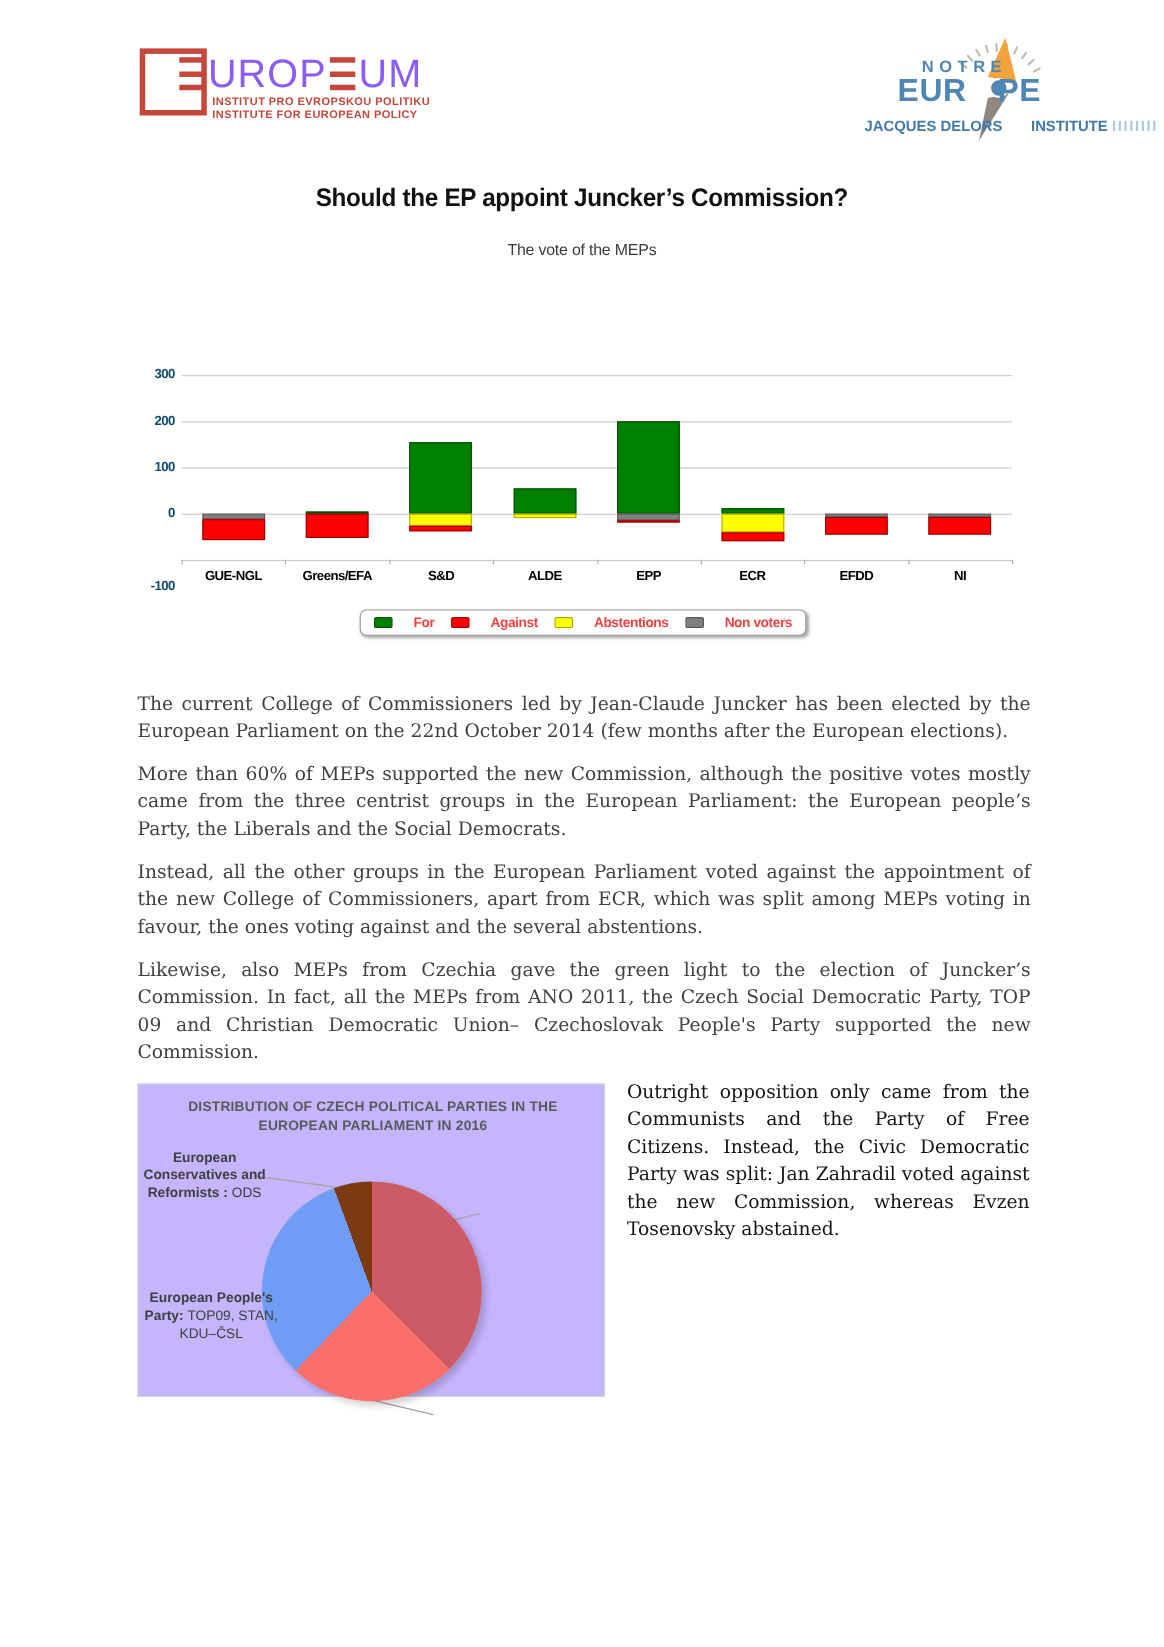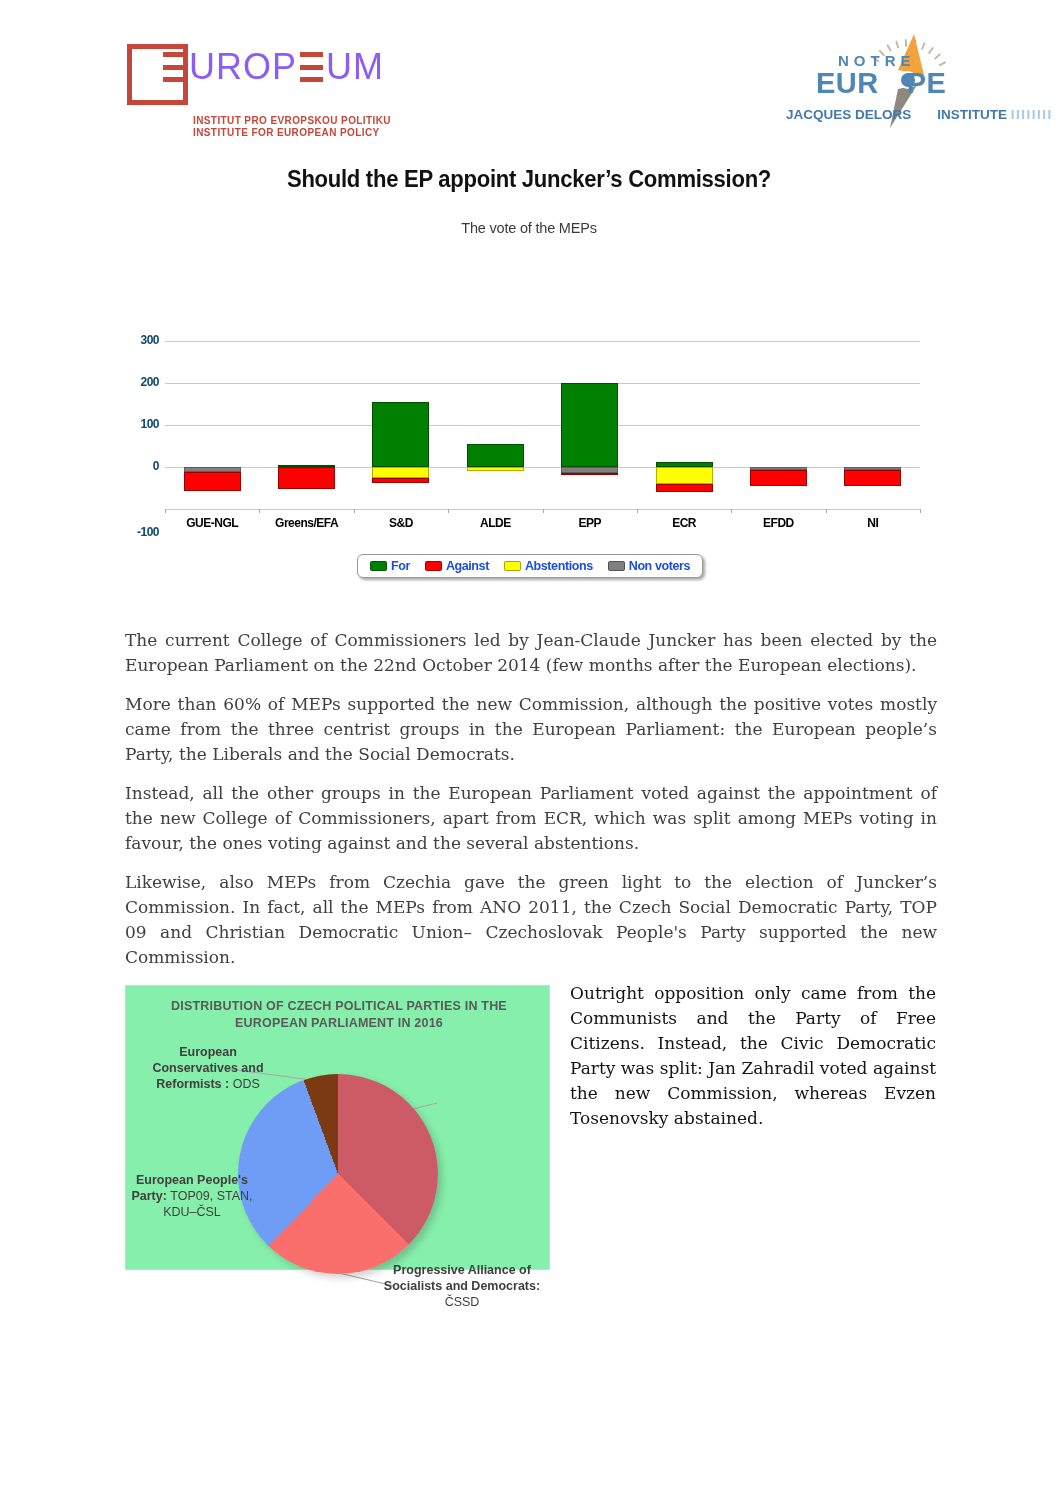--- a/index.html
+++ b/index.html
@@ -7,21 +7,21 @@
        font-family:"Liberation Sans",sans-serif;}
   .abs{position:absolute;}
 
   
   #europeum{left:127px;top:44px;width:300px;height:72px;}
   #europeum .sq{position:absolute;left:0;top:0;width:61px;height:61px;border:5px solid #c4473a;box-sizing:border-box;}
   #europeum .wordmark{position:absolute;left:33px;top:6px;display:flex;align-items:flex-start;color:#8b5cf6;}
   .ebars{width:23px;height:30px;display:flex;flex-direction:column;justify-content:space-between;margin:2px 3px 0 3px;}
   .ebars div{height:5px;background:#c4473a;}
   #europeum .wtext{font-size:36px;line-height:34px;font-weight:400;letter-spacing:1px;}
-  #europeum .taglines{position:absolute;left:66px;top:43px;color:#c4473a;font-size:10px;font-weight:700;letter-spacing:0.4px;line-height:12px;margin-top:28px;}
+  #europeum .taglines{position:absolute;left:66px;top:43px;color:#c4473a;font-size:10px;font-weight:700;letter-spacing:0.4px;line-height:12px;}
 
   
   #notre{left:786px;top:28px;width:260px;height:108px;text-align:right;}
   #notre .notre-t{position:absolute;left:52px;top:24px;font-size:15px;font-weight:700;letter-spacing:5px;color:#4e87b5;}
   #notre .eur-row{position:absolute;left:30px;top:39px;font-size:29px;font-weight:700;color:#4e87b5;letter-spacing:0.5px;display:flex;}
   #notre .eur-gap{width:28px;}
   #notre .delors-row{position:absolute;left:0px;top:79px;font-size:13.5px;font-weight:700;color:#4179ab;white-space:nowrap;}
   #notre .delors-gap{display:inline-block;width:26px;}
   #notre .ep-ticks{color:#a9c9e0;letter-spacing:1.5px;}
 
@@ -35,40 +35,40 @@
   #bar-plot{position:absolute;left:40px;top:0;width:755px;height:212px;}
   .gridline{position:absolute;left:0;width:755px;height:1px;background:#c9c9c9;}
   .ytick{position:absolute;left:-42px;width:36px;text-align:right;font-size:12px;font-weight:700;
          letter-spacing:-0.5px;color:#0c4a6e;}
   .xtick{position:absolute;text-align:center;font-size:12px;font-weight:700;letter-spacing:-0.5px;color:#000;top:187px;}
   .axis-tick{position:absolute;width:1px;height:4px;background:#aaaaaa;top:180px;}
   .seg{position:absolute;box-sizing:border-box;border:1px solid transparent;}
   #bar-legend-wrap{position:absolute;left:0;top:225px;width:810px;display:flex;justify-content:center;}
   #bar-legend-box{display:inline-flex;align-items:center;gap:15px;border:1px solid #9a9a9a;border-radius:6px;
                   padding:4px 12px;background:#fff;box-shadow:2px 2px 3px rgba(0,0,0,0.35);}
-  .legend-item{display:flex;align-items:center;gap:4px;font-size:12.5px;font-weight:700;letter-spacing:-0.4px;color:#1d4ed8;}
+  .legend-item{display:flex;align-items:center;gap:19px;font-size:12.5px;font-weight:700;letter-spacing:-0.4px;color:#ef4444;}
   .legend-swatch{width:17px;height:10px;border-radius:2px;box-sizing:border-box;border:1px solid rgba(0,0,0,0.35);}
 
   
   #body-text{left:125px;top:628px;width:812px;font-family:"DejaVu Serif","Liberation Serif",serif;
              font-size:17px;line-height:25px;color:#404040;text-align:justify;}
   #body-text p{margin:0 0 14px 0;}
 
   
-  #pie-box{left:125px;top:985px;width:425px;height:285px;border:1px solid #d4d4d4;background:#86efac;box-sizing:border-box;}
+  #pie-box{left:125px;top:985px;width:425px;height:285px;border:1px solid #d4d4d4;background:#c4b5fd;box-sizing:border-box;}
   #pie-title{position:absolute;left:38px;top:12px;width:350px;text-align:center;font-size:12.5px;font-weight:700;
              color:#595959;line-height:17px;letter-spacing:0.2px;}
   #pie-circle{position:absolute;left:112px;top:88px;width:200px;height:200px;border-radius:50%;
               box-shadow:4px 4px 7px rgba(0,0,0,0.18);}
   .pie-label{position:absolute;text-align:center;font-size:12.5px;font-weight:700;color:#3f3f3f;line-height:16px;}
   .pie-label .party{font-weight:400;color:#3f3f3f;}
   #label-kscm{left:308px;top:82px;width:105px;}
   #label-cssd{left:252px;top:276px;width:168px;}
   #label-epp{left:2px;top:186px;width:128px;}
-  #label-ods{left:26px;top:58px;width:112px;}
+  #label-ods{left:4px;top:58px;width:112px;}
   #pie-leaders{position:absolute;left:0;top:0;width:425px;height:345px;pointer-events:none;}
 
   
   #side-paragraph{left:570px;top:981px;width:366px;font-family:"DejaVu Serif","Liberation Serif",serif;
                   font-size:17px;line-height:25px;color:#141414;text-align:justify;}
 </style>
 </head>
 <body>
 
 <div class="abs" id="europeum">
@@ -209,24 +209,20 @@
   <div id="pie-title">DISTRIBUTION OF CZECH POLITICAL PARTIES IN THE EUROPEAN PARLIAMENT IN 2016</div>
   <svg id="pie-leaders">
     <g stroke="#a6a6a6" stroke-width="1.2" fill="none">
       <line x1="104" y1="83" x2="185" y2="94"></line>
       <line x1="311" y1="117" x2="283" y2="124"></line>
       <line x1="130" y1="205" x2="207" y2="174"></line>
       <line x1="213" y1="287" x2="268" y2="300"></line>
     </g>
   </svg>
   <div id="pie-circle" style="background: conic-gradient(rgb(205, 91, 102) 0deg, rgb(205, 91, 102) 135deg, rgb(250, 110, 107) 135deg, rgb(250, 110, 107) 223.92deg, rgb(111, 156, 245) 223.92deg, rgb(111, 156, 245) 339.84deg, rgb(124, 58, 18) 339.84deg, rgb(124, 58, 18) 360deg);"></div>
-  <div class="pie-label" id="label-cssd">
-    <span>Progressive Alliance of Socialists and Democrats:</span>
-    <span class="party">ČSSD</span>
-  </div>
   <div class="pie-label" id="label-epp">
     <span>European People's Party:</span>
     <span class="party">TOP09, STAN, KDU–ČSL</span>
   </div>
   <div class="pie-label" id="label-ods">
     <span>European Conservatives and Reformists :</span>
     <span class="party">ODS</span>
   </div>
 </div>
 

